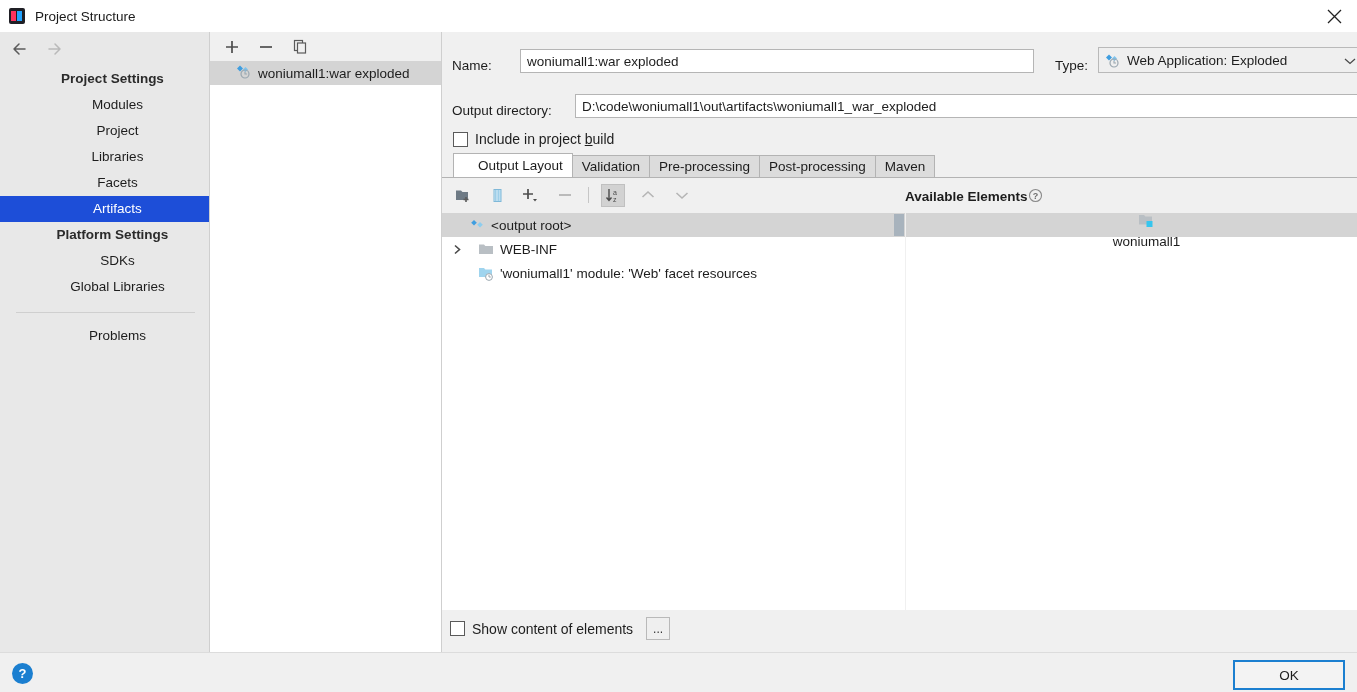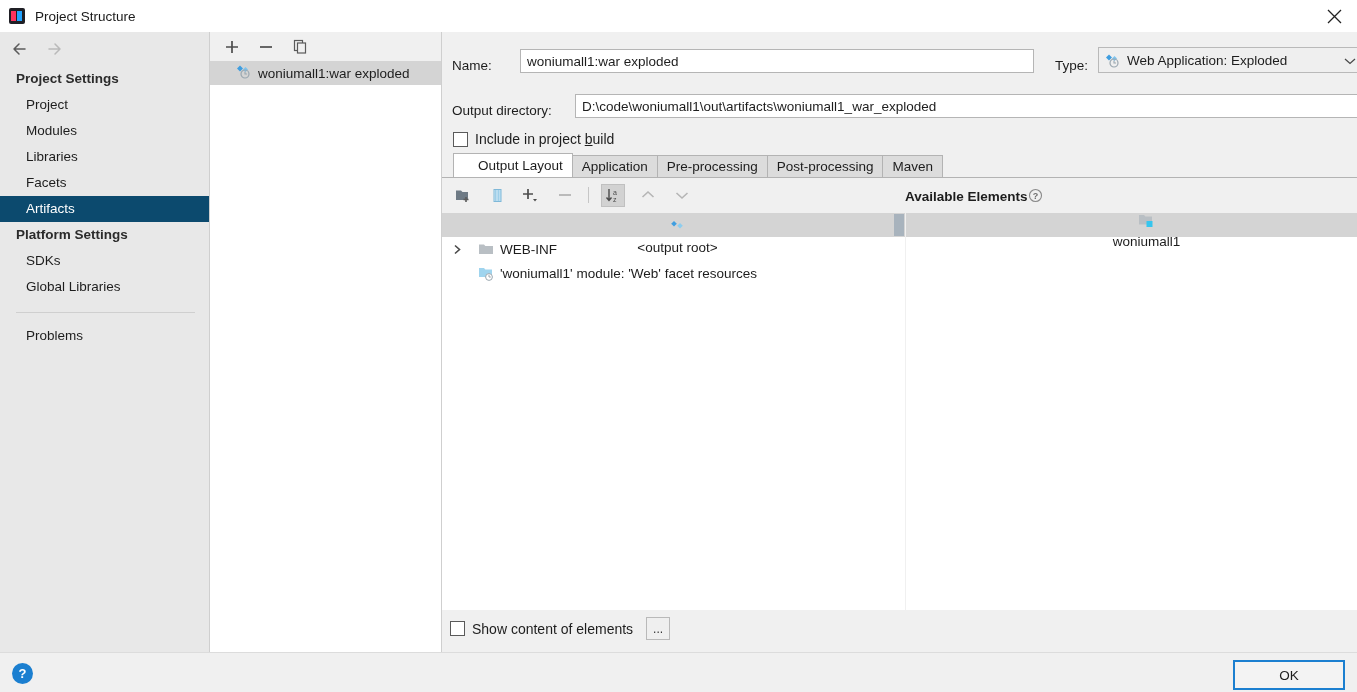--- a/index.html
+++ b/index.html
@@ -5,21 +5,21 @@
   html, body {
     margin: 0; padding: 0;
     width: 1357px; height: 692px;
     background: #f0f0f0;
     font-family: "Liberation Sans", sans-serif;
     font-size: 13px;
     color: #1d1d1d;
     overflow: hidden;
     -webkit-font-smoothing: antialiased;
   }
-  .app { position: relative; width: 1357px; height: 692px; background: #f0f0f0; }
+  .app { position: relative; width: 1357px; height: 692px; background: #f0f0f0; text-align: center; }
 
   
   .titlebar {
     position: absolute; left: 0; top: 0; width: 1357px; height: 32px;
     background: #ffffff;
     display: flex; align-items: center;
   }
   .titlebar .tb-icon { margin-left: 9px; width: 16px; height: 16px; position: relative; }
   .tb-icon .sq1 { position:absolute; left:0; top:0; width:16px; height:16px; background:#1f1f25; border-radius:2px; }
   .tb-icon .sq2 { position:absolute; left:2px; top:3px; width:5px; height:10px; background:#fe315d; }
@@ -41,21 +41,21 @@
   .navrow { height: 34px; display: flex; align-items: center; padding-left: 8px; gap: 8px; }
   .navarrow { width: 26px; height: 24px; display:flex; align-items:center; justify-content:center; }
   .section-head {
     font-weight: bold; font-size: 13.5px; color: #2b2b2b;
     padding: 3px 0 3px 16px; height: 20px; line-height: 20px;
   }
   .nav-item {
     padding-left: 26px; height: 26px; line-height: 26px;
     font-size: 13.5px; color: #1d1d1d; cursor: default;
   }
-  .nav-item.selected { background: #0c4a6e; color: #ffffff; }
+  .nav-item.selected { background: #1d4ed8; color: #ffffff; }
   .sb-sep { margin: 12px 14px 10px 16px; height: 1px; background: #cfcfcf; }
 
   
   .artifacts-panel {
     position: absolute; left: 210px; top: 32px; width: 231px; height: 620px;
     background: #ffffff;
     border-right: 1px solid #cfcfcf;
   }
   .art-toolbar { height: 29px; display: flex; align-items: center; padding-left: 12px; gap: 14px; background:#f0f0f0; }
   .art-tool { width: 20px; height: 20px; display:flex; align-items:center; justify-content:center; cursor:default; }
@@ -168,22 +168,22 @@
           </svg>
       </span>
       <span class="navarrow">
         <svg width="20" height="14" viewBox="0 0 20 14">
             <path d="M4 7 H15 M10 2 L15 7 L10 12" stroke="#b9b9b9" stroke-width="1.5" fill="none" stroke-linecap="round" stroke-linejoin="round"></path>
           </svg>
       </span>
     </div>
 
     <div class="section-head">Project Settings</div>
+    <div class="nav-item">Modules</div>
     <div class="nav-item">Project</div>
-    <div class="nav-item">Modules</div>
     <div class="nav-item">Libraries</div>
     <div class="nav-item">Facets</div>
     <div class="nav-item selected">Artifacts</div>
 
     <div class="section-head">Platform Settings</div>
     <div class="nav-item">SDKs</div>
     <div class="nav-item">Global Libraries</div>
 
     <div class="sb-sep"></div>
     <div class="nav-item">Problems</div>
@@ -255,21 +255,21 @@
 
     </div>
 
     <div class="cb-wrap" style="position:absolute; left:11px; top:99px;">
       <span class="cbx"></span>
       <span><span>Include in project </span><span class="ul">b</span><span>uild</span></span>
     </div>
 
     <div class="tabstrip" style="position:absolute; left:11px; top:122px;">
       <div class="tab active">Output Layout</div>
-      <div class="tab">Application</div>
+      <div class="tab">Validation</div>
       <div class="tab">Pre-processing</div>
       <div class="tab">Post-processing</div>
       <div class="tab">Maven</div>
     </div>
     <div class="tabs-underline" style="position:absolute; left:0px; top:145px; width:915px;"></div>
 
     <div class="tree-toolbar" style="position:absolute; left:0px; top:149px; width:915px;">
       <span class="tt-btn">
         <svg width="17" height="15" viewBox="0 0 17 15">
           <path d="M1 2.5 H6 L7.5 4 H13 V12 H1 Z" fill="#6e7a85"></path>
@@ -319,21 +319,21 @@
         <svg width="15" height="15" viewBox="0 0 15 15">
           <circle cx="7.5" cy="7.5" r="6" fill="none" stroke="#8a8a8a" stroke-width="1.1"></circle>
           <text x="7.5" y="11" font-size="9" text-anchor="middle" fill="#6d6d6d" font-family="Liberation Sans, sans-serif">?</text>
         </svg>
       </span>
     </div>
 
     <div class="tree-area" style="position:absolute; left:0px; top:181px; width:915px;">
 
       <div class="tree-left">
-        <div class="tnode sel" style="padding-left:8px;flex-direction:column;">
+        <div class="tnode sel" style="padding-left:8px;">
           <span class="twisty"></span>
           <span>
             <svg width="15" height="15" viewBox="0 0 15 15" style="display:block">
               <path d="M4 2 L6.8 4.8 L4 7.6 L1.2 4.8 Z" fill="#3f9ee0"></path>
               <path d="M10 4 L12.8 6.8 L10 9.6 L7.2 6.8 Z" fill="#8ecdee"></path>
             </svg>
           </span>
           <span>&lt;output root&gt;</span>
         </div>
         <div class="tnode" style="padding-left:8px;">

